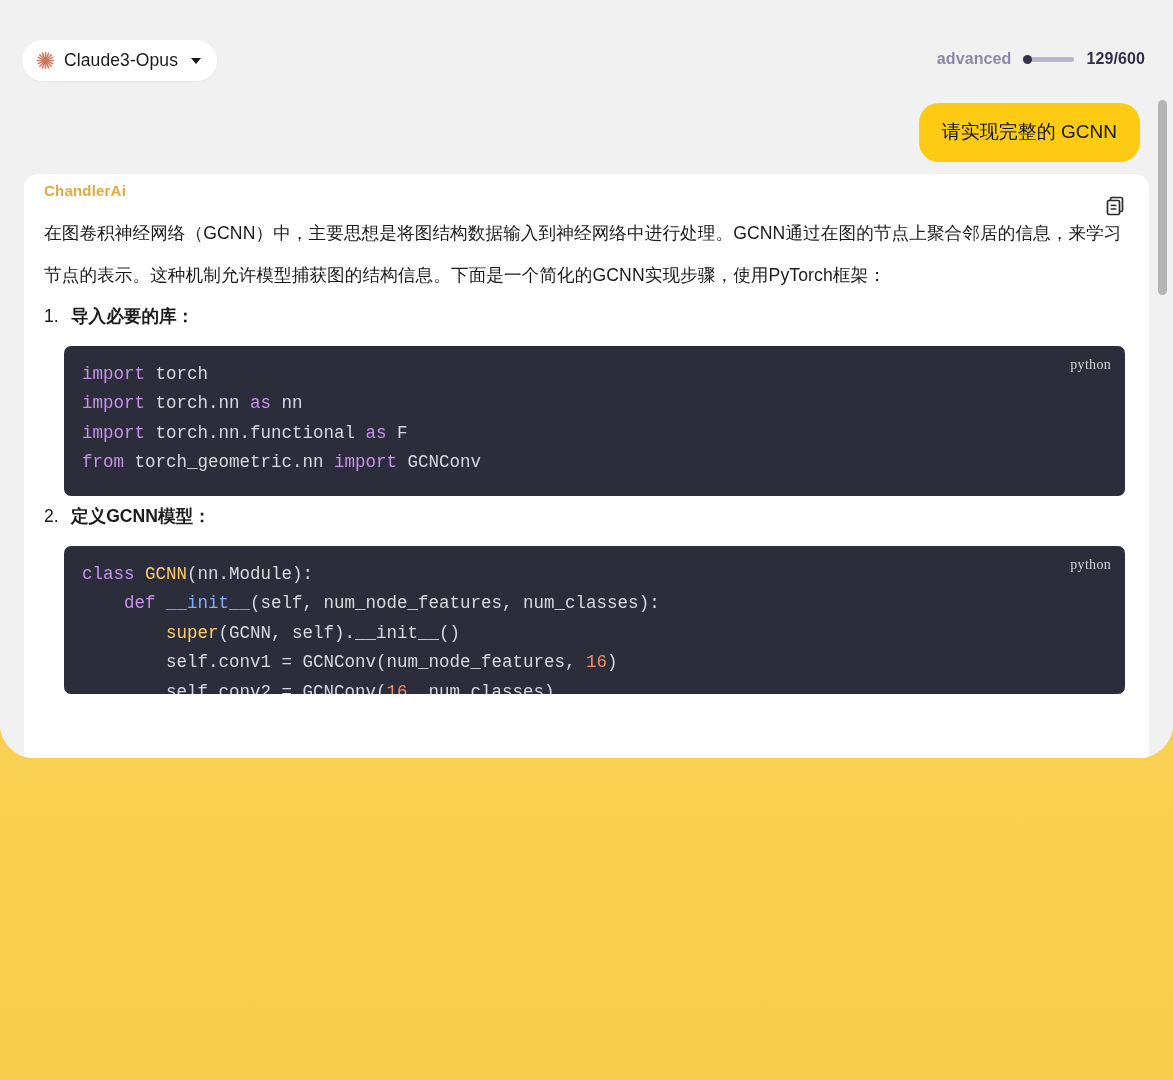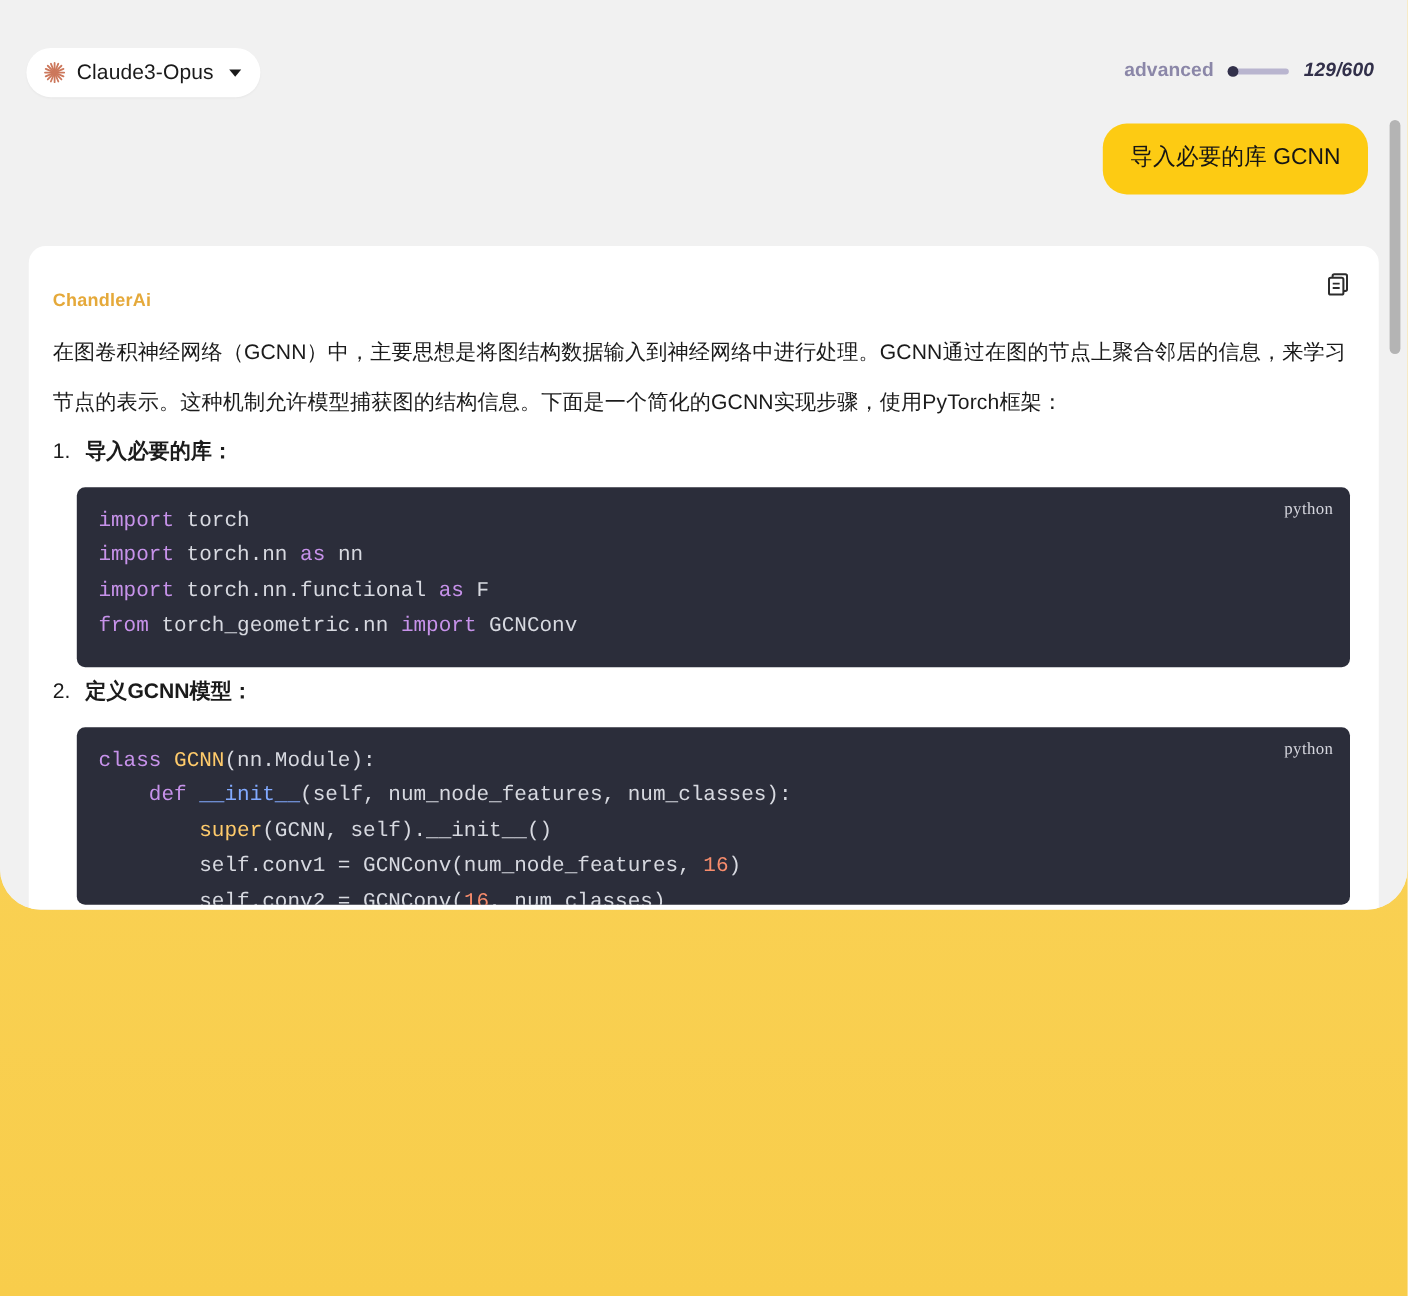--- a/index.html
+++ b/index.html
@@ -109,21 +109,20 @@
     left: 0; top: 0;
     width: 9px; height: 9px;
     border-radius: 50%;
     background: #32304a;
   }
   .quota-count {
     font-size: 16px;
     font-weight: bold;
     color: #32304a;
     letter-spacing: 0.1px;
-    font-style: italic;
   }
 
   
   .chat-scroll {
     position: absolute;
     left: 0;
     top: 95px;
     width: 1173px;
     height: 685px;
     overflow: hidden;
@@ -147,24 +146,24 @@
     color: #151515;
     font-size: 19px;
     padding: 16px 23px;
     border-radius: 20px;
     max-width: 640px;
     line-height: 1.4;
   }
 
   
   .assistant-card {
-    margin-top: 43px;
+    margin-top: 12px;
     background: #ffffff;
     border-radius: 14px 14px 0 0;
-    padding: 37px 24px 8px 20px;
+    padding: 8px 24px 8px 20px;
     position: relative;
     min-height: 600px;
   }
   .assistant-name {
     font-size: 15px;
     font-weight: bold;
     color: #e5a93a;
     letter-spacing: 0.2px;
     margin-bottom: 13px;
   }
@@ -412,21 +411,21 @@
         <span class="quota-knob"></span>
       </span>
       <span class="quota-count">129/600</span>
     </div>
   </div>
 
   <div class="chat-scroll">
     <div class="chat-inner">
 
       <div class="user-row">
-        <div class="user-bubble">导入必要的库 GCNN</div>
+        <div class="user-bubble">请实现完整的 GCNN</div>
       </div>
 
       <div class="assistant-card">
         <div class="assistant-name">ChandlerAi</div>
 
         <div class="copy-btn">
           <svg width="24" height="24" viewBox="0 0 24 24" fill="none">
             <rect x="7.5" y="3.5" width="12" height="14" rx="1.4" stroke="#2c2c2c" stroke-width="1.7"></rect>
             <rect x="4.5" y="6.5" width="12" height="14" rx="1.4" fill="#ffffff" stroke="#2c2c2c" stroke-width="1.7"></rect>
             <line x1="7.6" y1="11.4" x2="13.4" y2="11.4" stroke="#2c2c2c" stroke-width="1.5"></line>

